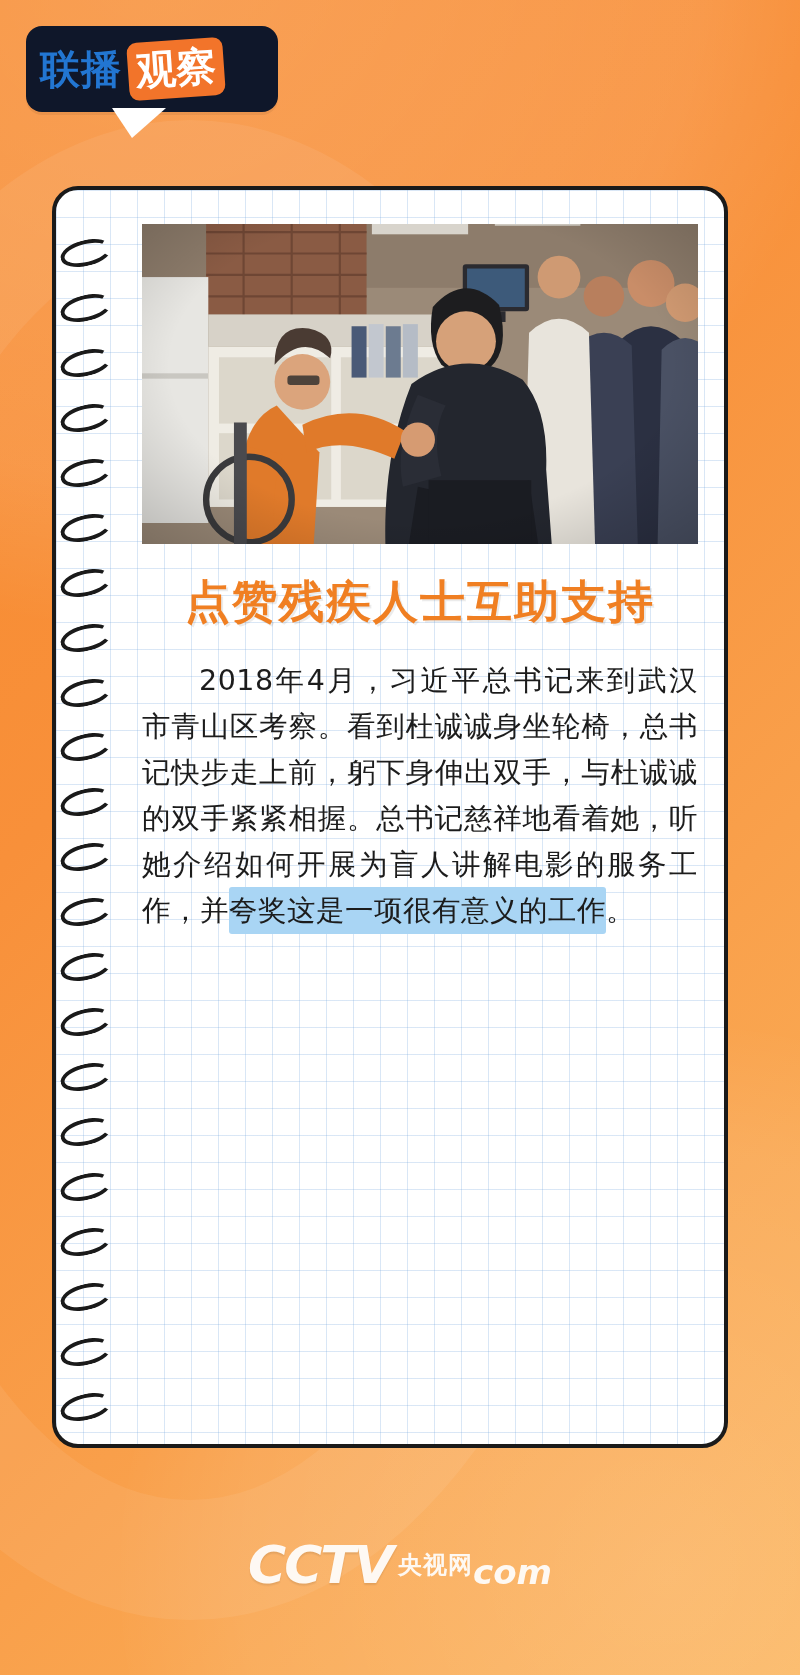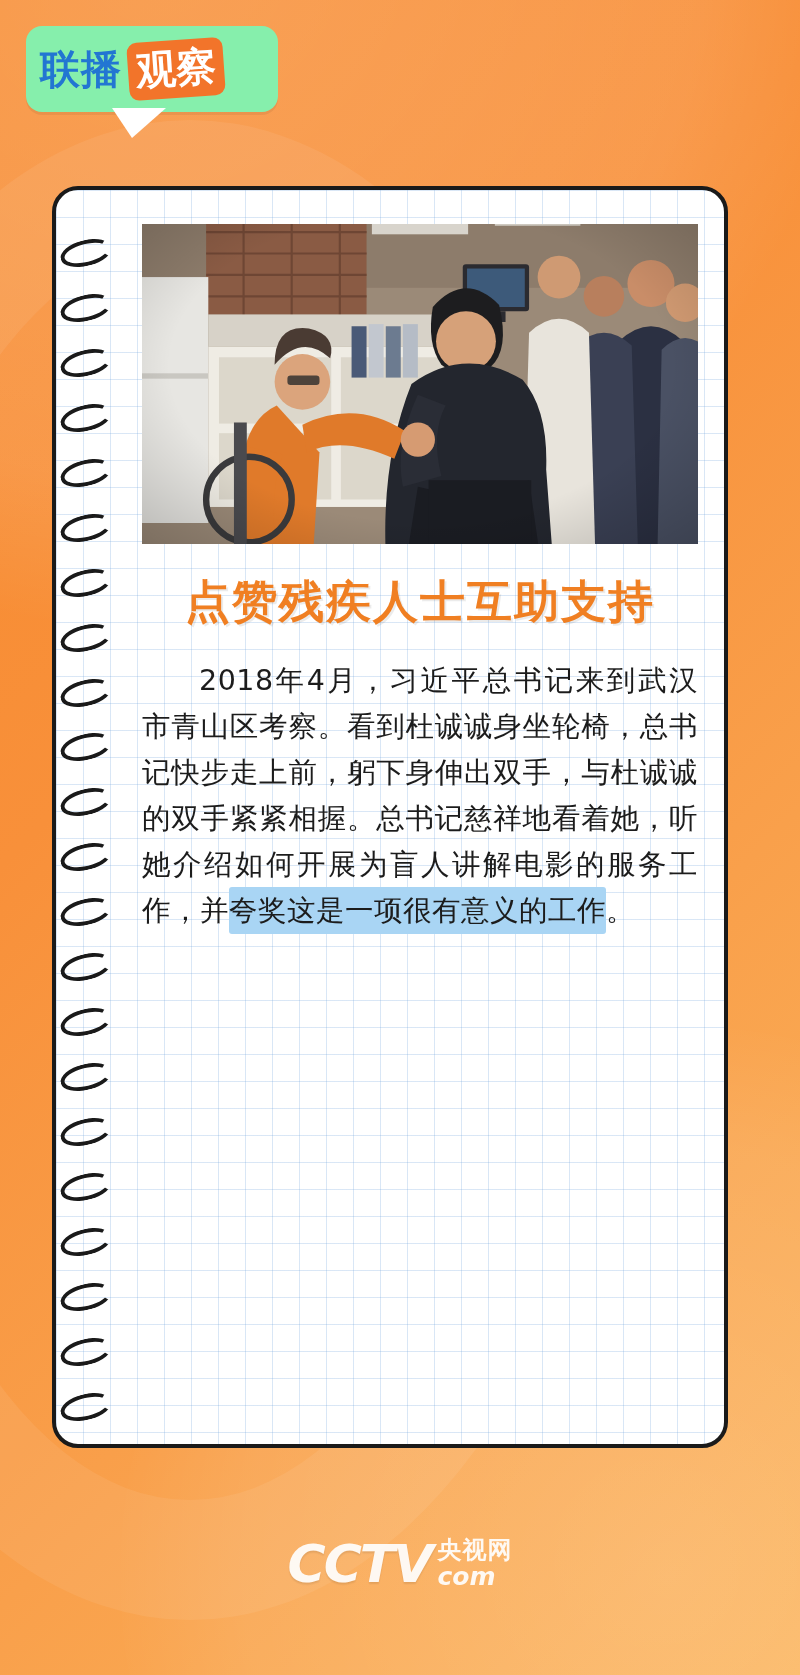--- a/index.html
+++ b/index.html
@@ -57,21 +57,21 @@
     position: absolute;
     left: 26px;
     top: 26px;
     width: 270px;
     height: 130px;
   }
   .logo-bubble {
     position: relative;
     width: 252px;
     height: 86px;
-    background: #86efac;
+    background: #0f172a;
     border-radius: 16px;
     box-shadow: 0 3px 0 rgba(0,0,0,0.06);
     display: flex;
     align-items: center;
     padding-left: 14px;
     box-sizing: border-box;
   }
   .logo-bubble:after {
     content: "";
     position: absolute;
@@ -198,53 +198,53 @@
   
   .footer {
     position: absolute;
     left: 0;
     right: 0;
     bottom: 84px;
     text-align: center;
   }
   .cctv-logo {
     display: inline-flex;
-    align-items: flex-start;
+    align-items: flex-end;
     gap: 6px;
     opacity: 0.92;
   }
   .cctv-main {
     font-family: "DejaVu Sans", sans-serif;
     font-weight: bold;
     font-style: italic;
     font-size: 52px;
     color: #ffffff;
     letter-spacing: -2px;
     line-height: 1;
     text-shadow: 0 2px 2px rgba(0,0,0,0.10);
   }
   .cctv-right {
     display: flex;
-    flex-direction: column;
+    flex-direction: row;
     align-items: flex-start;
     line-height: 1;
     padding-bottom: 2px;
   }
   .cctv-cn {
     font-family: "DejaVu Sans", sans-serif;
     font-weight: bold;
     font-size: 24px;
     color: #ffffff;
     letter-spacing: 1px;
   }
   .cctv-com {
     font-family: "DejaVu Sans", sans-serif;
     font-weight: bold;
     font-style: italic;
-    font-size: 25px;
+    font-size: 34px;
     color: #ffffff;
     letter-spacing: 0px;
     margin-top: 2px;
   }
 </style>
 </head>
 <body>
 
 <div class="bg">
   <div class="bg-swoosh-1"></div>

